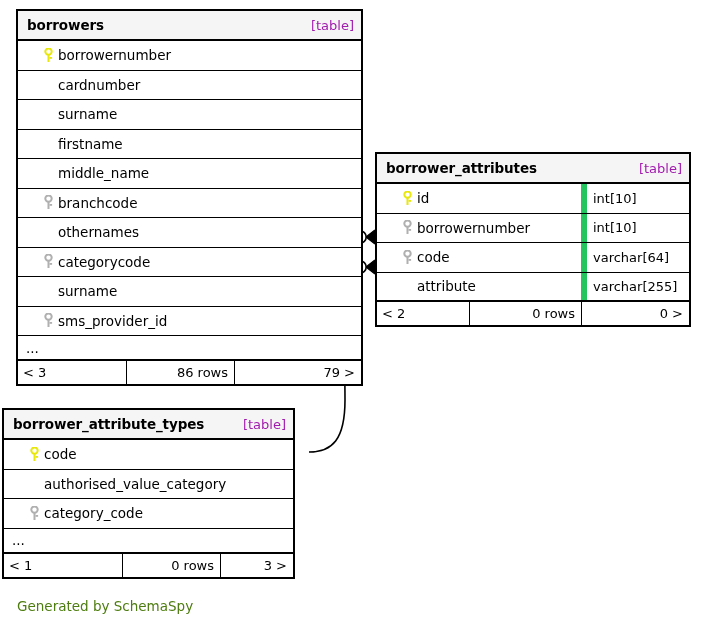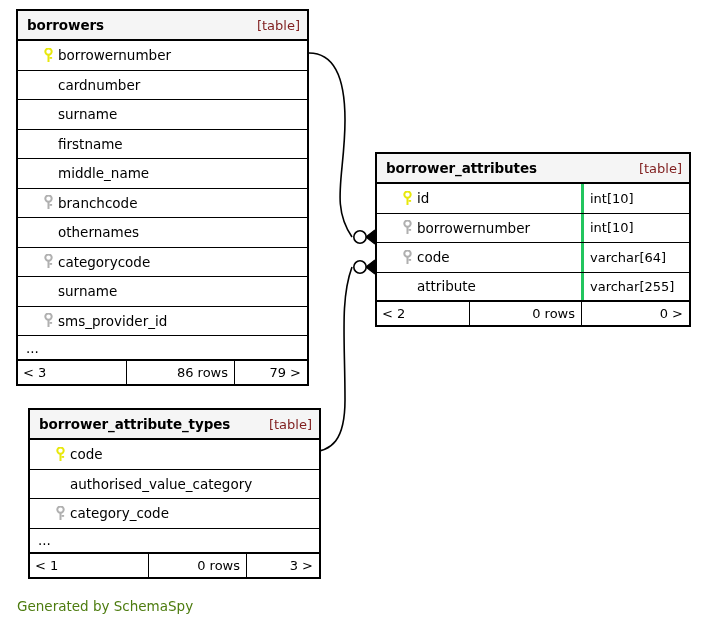--- a/index.html
+++ b/index.html
@@ -49,21 +49,21 @@
     padding: 0 7px 0 9px;
   }
   .tbl-title {
     font-weight: bold;
     font-size: 13.5px;
     color: #000000;
     letter-spacing: -0.1px;
   }
   .tbl-tag {
     font-size: 13px;
-    color: #7f1d1d;
+    color: #a21caf;
   }
 
   .tbl-rows { display: block; }
 
   .row {
     display: flex;
     align-items: stretch;
     border-bottom: 1px solid #000000;
     box-sizing: border-box;
     height: 29.5px;
@@ -75,21 +75,21 @@
     align-items: center;
     flex: 1 1 auto;
     min-width: 0;
     padding-left: 20px;
     box-sizing: border-box;
   }
   .cell-type {
     display: flex;
     align-items: center;
     flex: 0 0 auto;
-    border-left: 3px solid #22c55e;
+    border-left: 6px solid #22c55e;
     padding-left: 6px;
     box-sizing: border-box;
     font-size: 13px;
     color: #000000;
   }
 
   .col-label {
     font-size: 13.5px;
     color: #000000;
     white-space: nowrap;
@@ -163,21 +163,21 @@
     </g>
 
     <g>
       <path d="M 309,452 C 332,452 345,440 345,400 C 345,340 340,300 352,267" fill="none" stroke="#000000" stroke-width="1.6"></path>
       <circle cx="360" cy="267" r="6.2" fill="#ffffff" stroke="#000000" stroke-width="1.6"></circle>
       <path d="M 375,260 L 366,267 L 375,274 Z" fill="#000000"></path>
       <path d="M 375,260 L 366,267 M 375,267 L 366,267 M 375,274 L 366,267" stroke="#000000" stroke-width="1.4" fill="none"></path>
     </g>
   </svg>
 
-  <div class="table-box" id="tbl-borrowers" style="left:16px; top:9px; width:293px;">
+  <div class="table-box" id="tbl-borrowers" style="left:16px; top:9px; width:347px;">
     <div class="tbl-header">
       <span class="tbl-title">borrowers</span>
       <span class="tbl-tag">[table]</span>
     </div>
     <div class="tbl-rows">
 
       <div class="row">
         <span class="cell-name">
           <span class="keyslot">
             <svg width="9" height="15" viewBox="0 0 9 15">
@@ -341,21 +341,21 @@
       </div>
 
       <div class="tbl-footer">
         <span class="foot-cell foot-prev" style="flex:0 0 92px;">&lt; 2</span>
         <span class="foot-cell foot-mid" style="flex:1 1 auto;">0 rows</span>
         <span class="foot-cell foot-next" style="flex:0 0 108px;">0 &gt;</span>
       </div>
     </div>
   </div>
 
-  <div class="table-box" id="tbl-borrower-attribute-types" style="left:28px; top:408px; width:293px;">
+  <div class="table-box" id="tbl-borrower-attribute-types" style="left:2px; top:408px; width:293px;">
     <div class="tbl-header">
       <span class="tbl-title">borrower_attribute_types</span>
       <span class="tbl-tag">[table]</span>
     </div>
     <div class="tbl-rows">
 
       <div class="row">
         <span class="cell-name">
           <span class="keyslot">
             <svg width="9" height="15" viewBox="0 0 9 15">

